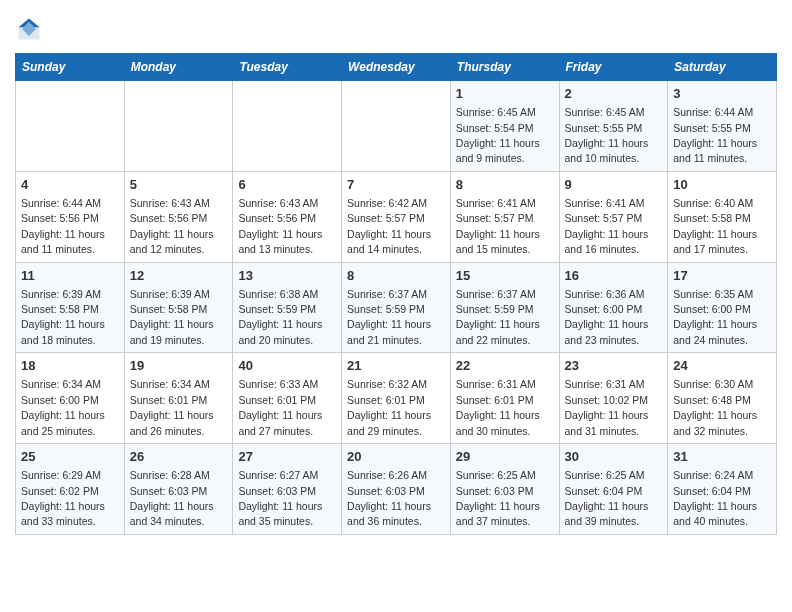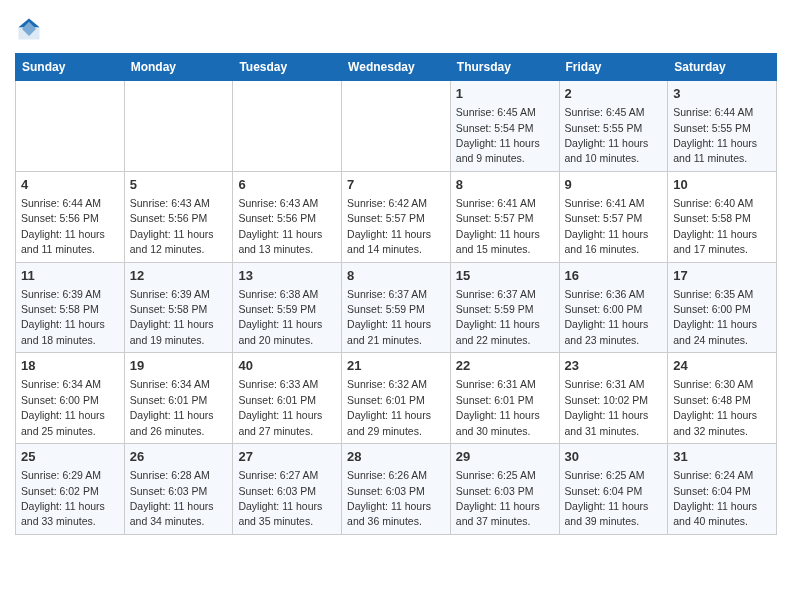--- a/index.html
+++ b/index.html
@@ -51,20 +51,21 @@
       font-size: 11px;
     }
     thead tr th {
       background-color: #1a6bb5;
       color: #fff;
       text-align: left;
       padding: 6px 6px;
       font-size: 12px;
       font-weight: bold;
       border: 1px solid #1a6bb5;
+      font-style: italic;
     }
     tbody tr td {
       border: 1px solid #ccc;
       vertical-align: top;
       padding: 4px 5px;
       width: 108px;
       height: 80px;
       background: #fff;
       color: #333;
       line-height: 1.4;
@@ -239,21 +240,21 @@
 Daylight: 11 hours
 and 33 minutes.</span></td>
         <td><span class="day-number">26</span><span class="day-detail">Sunrise: 6:28 AM
 Sunset: 6:03 PM
 Daylight: 11 hours
 and 34 minutes.</span></td>
         <td><span class="day-number">27</span><span class="day-detail">Sunrise: 6:27 AM
 Sunset: 6:03 PM
 Daylight: 11 hours
 and 35 minutes.</span></td>
-        <td><span class="day-number">28</span><span class="day-detail">Sunrise: 6:26 AM
+        <td><span class="day-number">20</span><span class="day-detail">Sunrise: 6:26 AM
 Sunset: 6:03 PM
 Daylight: 11 hours
 and 36 minutes.</span></td>
         <td><span class="day-number">29</span><span class="day-detail">Sunrise: 6:25 AM
 Sunset: 6:03 PM
 Daylight: 11 hours
 and 37 minutes.</span></td>
         <td><span class="day-number">30</span><span class="day-detail">Sunrise: 6:25 AM
 Sunset: 6:04 PM
 Daylight: 11 hours

